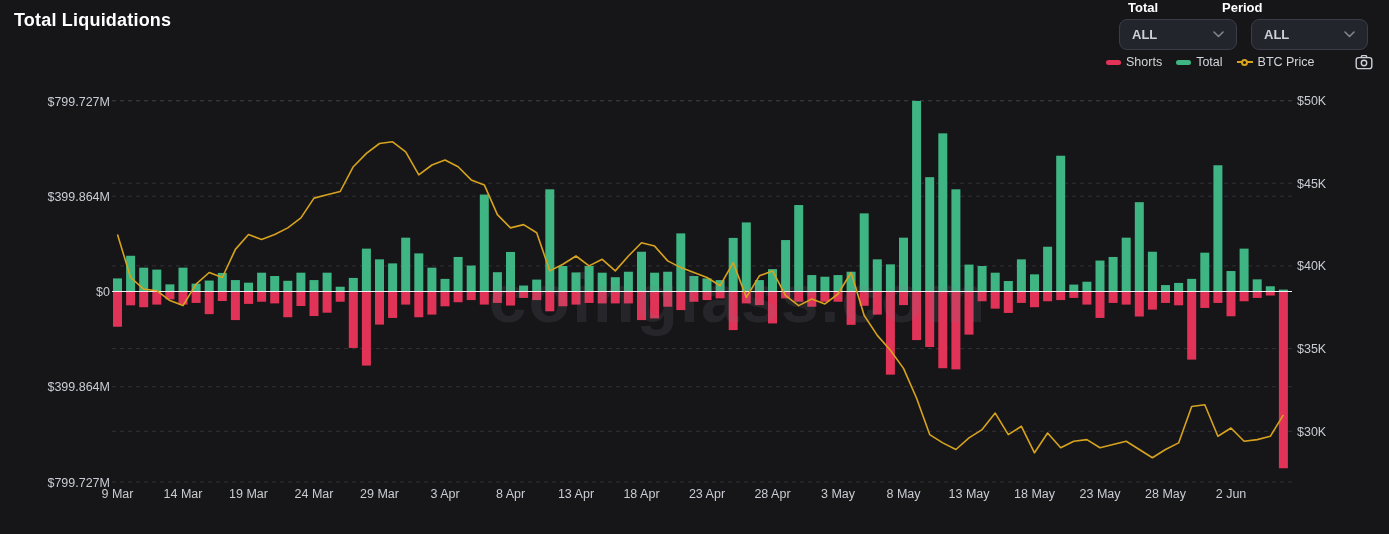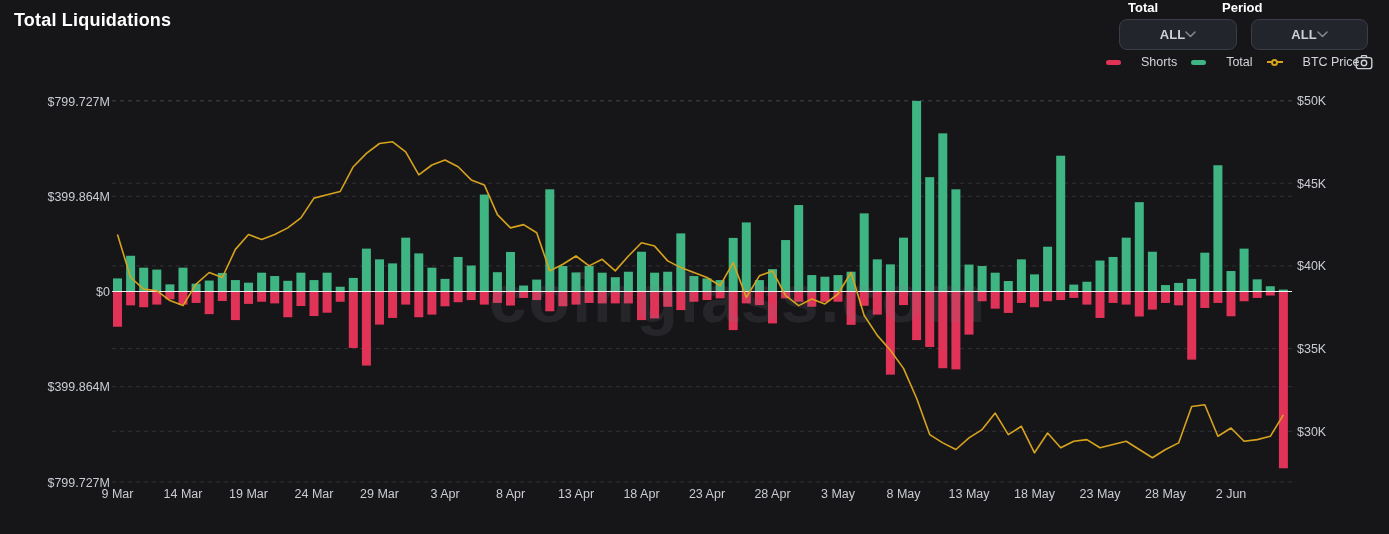--- a/index.html
+++ b/index.html
@@ -15,32 +15,32 @@
   }
   .ctrl-label{
     position:absolute;top:0;
     font-size:13px;font-weight:700;color:#ffffff;
   }
   .ctrl-label.symbol{left:1128px;}
   .ctrl-label.period{left:1222px;}
   .dropdown{
     position:absolute;top:19px;height:31px;box-sizing:border-box;
     background:#23252d;border:1px solid #3a3d47;border-radius:8px;
-    display:flex;align-items:center;justify-content:center;
+    display:flex;align-items:center;justify-content:space-between;
     padding:0 12px;cursor:pointer;
   }
   .dropdown.symbol{left:1119px;width:118px;}
   .dropdown.period{left:1251px;width:117px;}
   .dd-value{font-size:13px;font-weight:700;color:#cdd0d6;}
   .chev{flex:0 0 auto;}
   .legend{
     position:absolute;left:1106px;top:54px;height:16px;
     display:flex;align-items:center;gap:14px;
   }
-  .legend-item{display:flex;align-items:center;gap:20px;cursor:pointer;}
+  .legend-item{display:flex;align-items:center;gap:5px;cursor:pointer;}
   .sw{width:15px;height:5px;border-radius:2.5px;display:inline-block;}
   .sw-line{width:16px;height:2px;position:relative;display:inline-block;}
   .sw-dot{
     position:absolute;width:7px;height:7px;border-radius:50%;
     left:4px;top:-2.5px;box-sizing:border-box;border:2px solid transparent;
   }
   .legend-txt{font-size:12.5px;color:#d3d5da;}
   .camera{
     position:absolute;left:1353px;top:52px;width:22px;height:20px;
     display:flex;align-items:center;justify-content:center;cursor:pointer;

